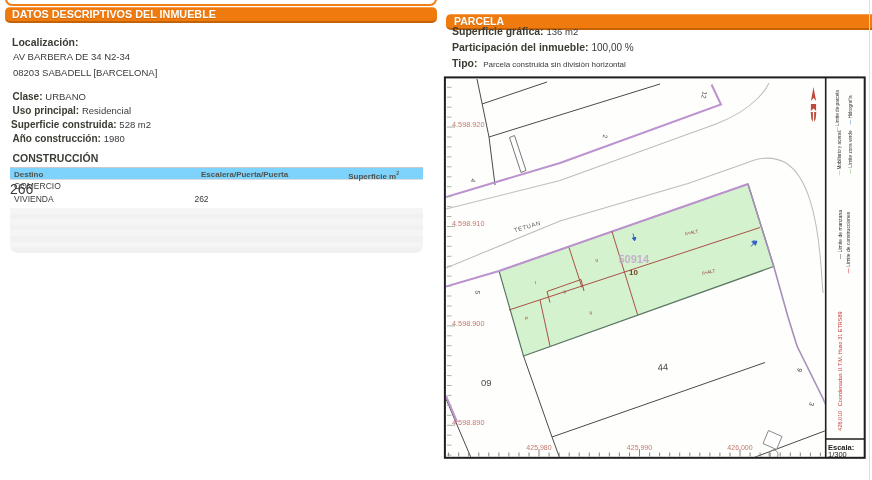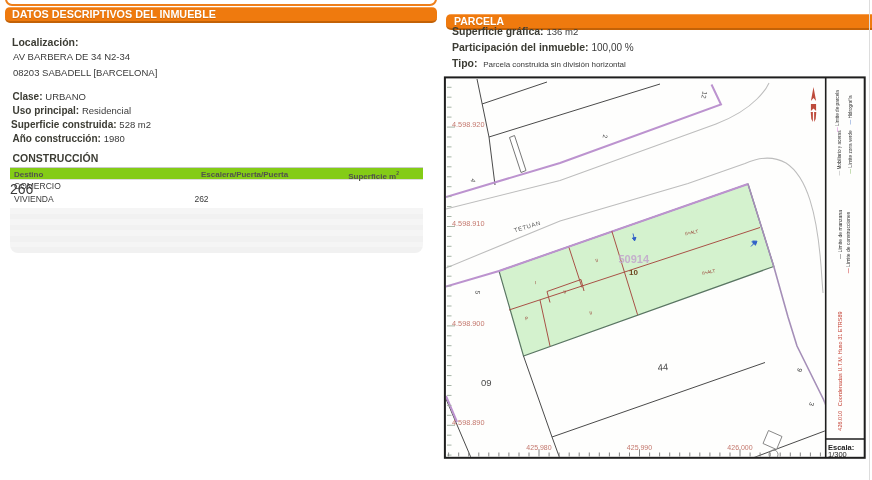--- a/index.html
+++ b/index.html
@@ -25,21 +25,21 @@
 <div class="abs" style="left:12.5px;top:90.5px;font-size:10px"><span class="lbl">Clase:</span>&nbsp;<span class="val" style="font-size:9.5px">URBANO</span></div>
 
 <div class="abs" style="left:12.5px;top:104.8px;font-size:10px"><span class="lbl">Uso principal:</span>&nbsp;<span class="val" style="font-size:9.5px">Residencial</span></div>
 
 <div class="abs" style="left:11px;top:119.1px;font-size:10px"><span class="lbl">Superficie construida:</span>&nbsp;<span class="val" style="font-size:9.5px">528 m2</span></div>
 
 <div class="abs" style="left:12.5px;top:133.4px;font-size:10px"><span class="lbl">Año construcción:</span>&nbsp;<span class="val" style="font-size:9.5px">1980</span></div>
 
 <div class="abs lbl" style="left:12.5px;top:152px;font-size:10.5px">CONSTRUCCIÓN</div>
 
-<div class="abs" style="left:10px;top:167px;width:413px;height:13px;background:#84cc16;border-top:1px solid #CACACA;border-bottom:1px solid #DCDCDC;font-size:8px;font-weight:bold;color:#52524C">
+<div class="abs" style="left:10px;top:167px;width:413px;height:13px;background:#7dd3fc;border-top:1px solid #CACACA;border-bottom:1px solid #DCDCDC;font-size:8px;font-weight:bold;color:#52524C">
   <span class="abs" style="left:4px;top:2px">Destino</span>
   <span class="abs" style="left:191px;top:2px">Escalera/Puerta/Puerta</span>
   <span class="abs" style="right:24px;top:2px">Superficie m<sup style="font-size:5px">2</sup></span>
 </div>
 
 <div class="abs val" style="left:14px;top:181px;font-size:8.5px">COMERCIO</div>
 <div class="abs val" style="left:10px;top:181px;width:383px;font-size:14px">266</div>
 
 <div class="abs val" style="left:14px;top:193.5px;font-size:8.5px">VIVIENDA</div>
 <div class="abs val" style="left:10px;top:193.5px;width:383px;text-align:center;font-size:8.5px">262</div>

